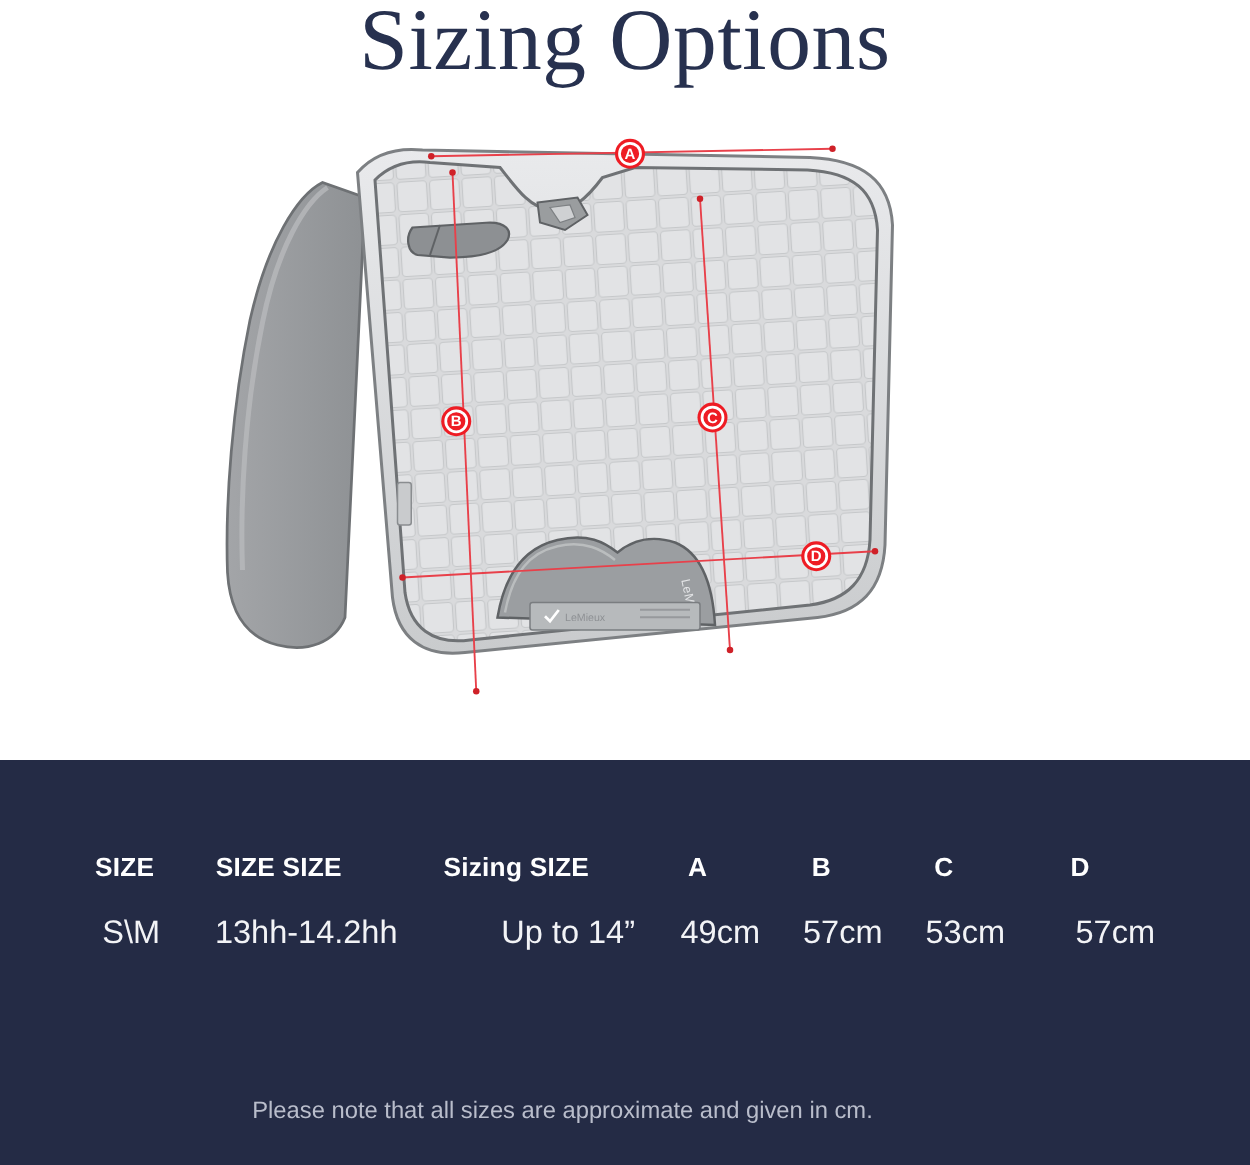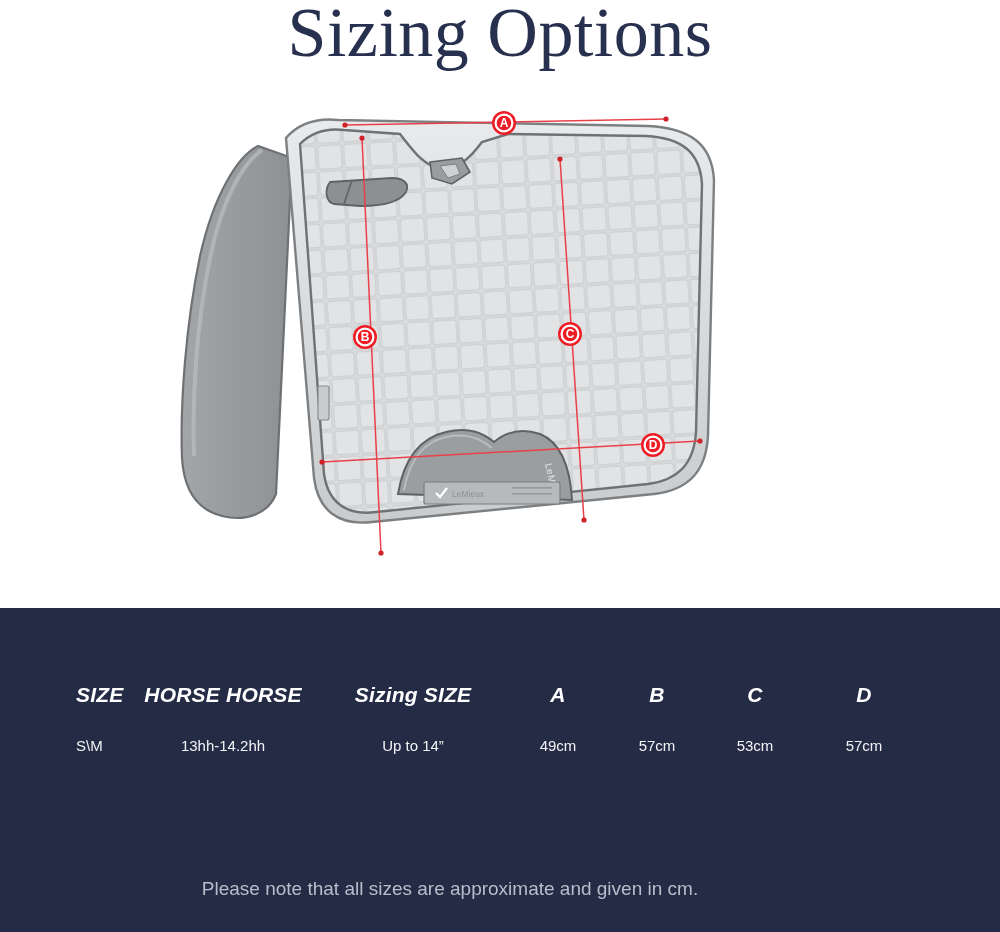--- a/index.html
+++ b/index.html
@@ -88,26 +88,26 @@
     padding: 0;
     font-weight: normal;
     vertical-align: middle;
     white-space: nowrap;
   }
   .size-table th {
     font-size: 21px;
     font-weight: bold;
     height: 50px;
     letter-spacing: 0.2px;
-    font-style: italic;
   }
   .size-table td {
-    font-size: 15px;
+    font-size: 26px;
     height: 50px;
     color: #f2f3f6;
+    text-align: right;
   }
 
   
   col.c-size    { width: 128px; }
   col.c-horse   { width: 190px; }
   col.c-saddle  { width: 190px; }
   col.c-a       { width: 100px; }
   col.c-b       { width: 98px;  }
   col.c-c       { width: 98px;  }
   col.c-d       { width: 120px; }
@@ -291,21 +291,21 @@
         <col class="c-saddle">
       <col class="c-a">
         <col class="c-b">
         <col class="c-c">
         <col class="c-d">
         <col class="c-pad">
     </colgroup>
     <thead>
       <tr>
         <th class="col-size">SIZE</th>
-        <th class="col-horse">HORSE HORSE</th>
+        <th class="col-horse">SIZE SIZE</th>
         <th class="col-saddle">Sizing SIZE</th>
         <th class="col-m">A</th>
         <th class="col-m">B</th>
         <th class="col-m">C</th>
         <th class="col-m">D</th>
         <th></th>
       </tr>
     </thead>
     <tbody>
       <tr>

